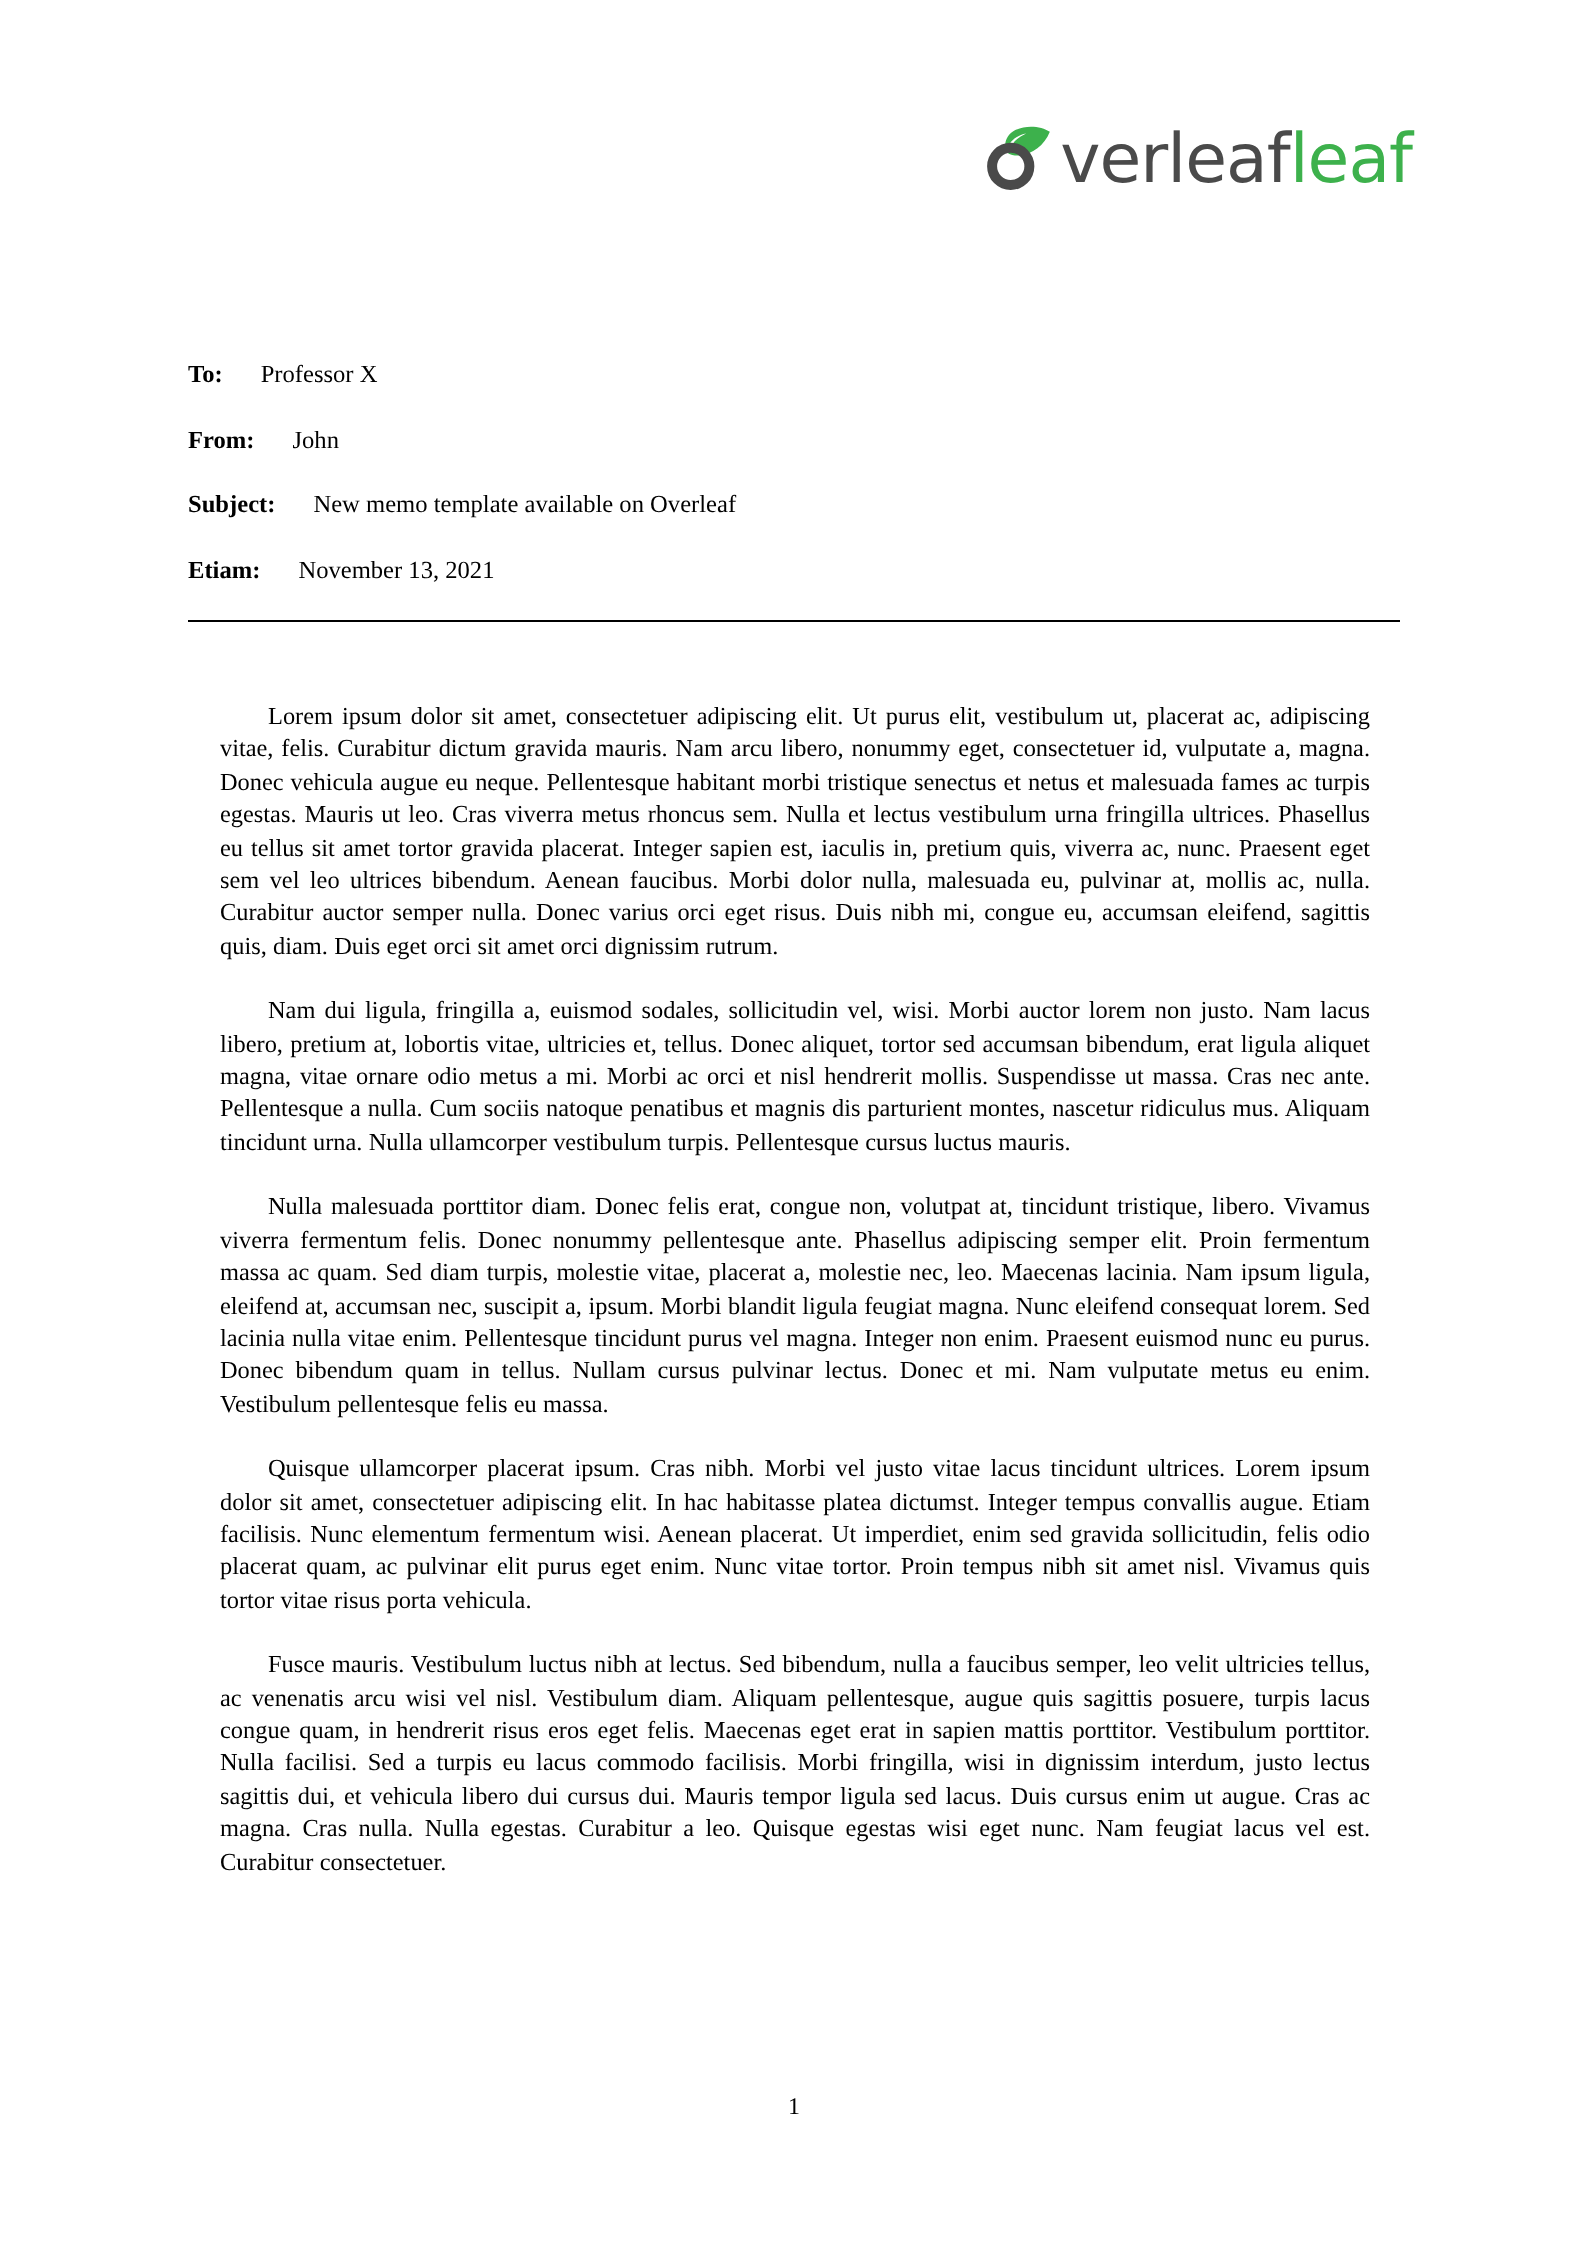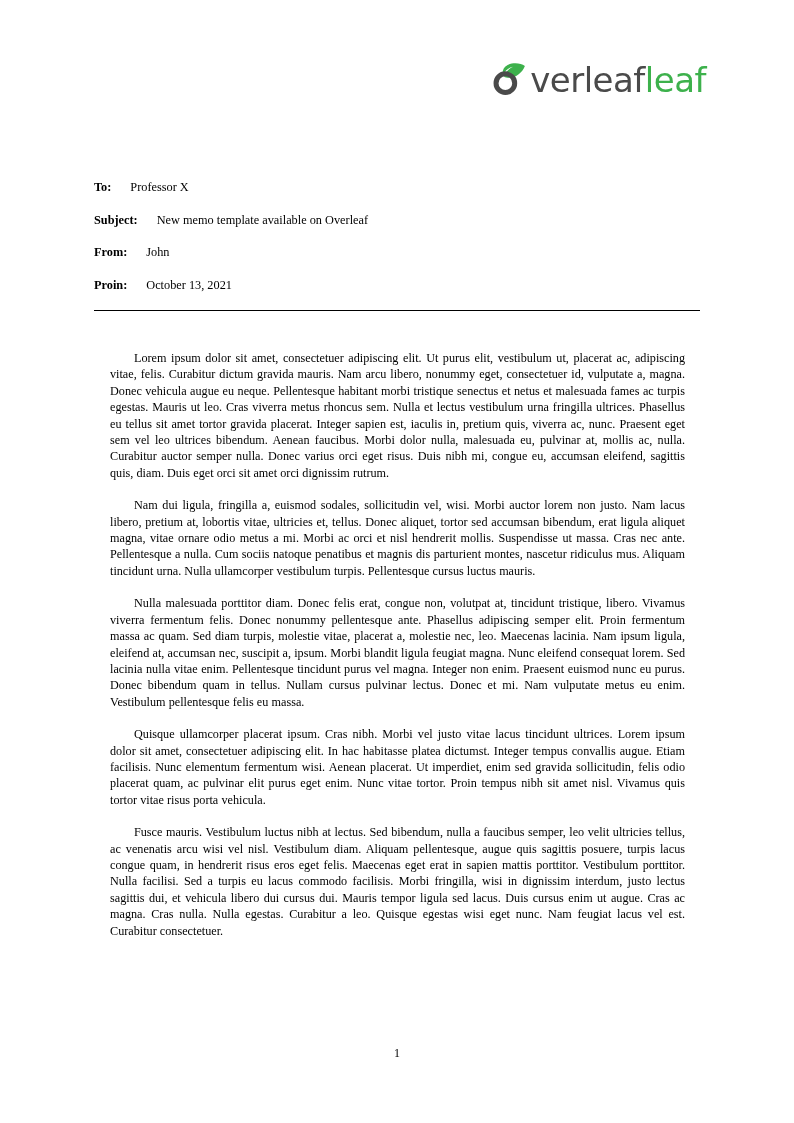--- a/index.html
+++ b/index.html
@@ -123,30 +123,30 @@
       <span class="dark">verleaf</span><span class="green">leaf</span>
     </span>
   </div>
 
   <div class="fields">
     <div class="field-row">
       <span class="field-label">To:</span>
       <span class="field-value">Professor X</span>
     </div>
     <div class="field-row">
+      <span class="field-label">From:</span>
+      <span class="field-value">John</span>
+    </div>
+    <div class="field-row">
       <span class="field-label">Subject:</span>
       <span class="field-value">New memo template available on Overleaf</span>
     </div>
     <div class="field-row">
-      <span class="field-label">From:</span>
-      <span class="field-value">John</span>
-    </div>
-    <div class="field-row">
-      <span class="field-label">Proin:</span>
-      <span class="field-value">October 13, 2021</span>
+      <span class="field-label">Etiam:</span>
+      <span class="field-value">November 13, 2021</span>
     </div>
   </div>
 
   <div class="rule"></div>
 
   <div class="body-text">
     <p>Lorem ipsum dolor sit amet, consectetuer adipiscing elit. Ut purus elit, vestibulum ut, placerat ac, adipiscing vitae, felis. Curabitur dictum gravida mauris. Nam arcu libero, nonummy eget, consectetuer id, vulputate a, magna. Donec vehicula augue eu neque. Pellentesque habitant morbi tristique senectus et netus et malesuada fames ac turpis egestas. Mauris ut leo. Cras viverra metus rhoncus sem. Nulla et lectus vestibulum urna fringilla ultrices. Phasellus eu tellus sit amet tortor gravida placerat. Integer sapien est, iaculis in, pretium quis, viverra ac, nunc. Praesent eget sem vel leo ultrices bibendum. Aenean faucibus. Morbi dolor nulla, malesuada eu, pulvinar at, mollis ac, nulla. Curabitur auctor semper nulla. Donec varius orci eget risus. Duis nibh mi, congue eu, accumsan eleifend, sagittis quis, diam. Duis eget orci sit amet orci dignissim rutrum.</p>
     <p>Nam dui ligula, fringilla a, euismod sodales, sollicitudin vel, wisi. Morbi auctor lorem non justo. Nam lacus libero, pretium at, lobortis vitae, ultricies et, tellus. Donec aliquet, tortor sed accumsan bibendum, erat ligula aliquet magna, vitae ornare odio metus a mi. Morbi ac orci et nisl hendrerit mollis. Suspendisse ut massa. Cras nec ante. Pellentesque a nulla. Cum sociis natoque penatibus et magnis dis parturient montes, nascetur ridiculus mus. Aliquam tincidunt urna. Nulla ullamcorper vestibulum turpis. Pellentesque cursus luctus mauris.</p>
     <p>Nulla malesuada porttitor diam. Donec felis erat, congue non, volutpat at, tincidunt tristique, libero. Vivamus viverra fermentum felis. Donec nonummy pellentesque ante. Phasellus adipiscing semper elit. Proin fermentum massa ac quam. Sed diam turpis, molestie vitae, placerat a, molestie nec, leo. Maecenas lacinia. Nam ipsum ligula, eleifend at, accumsan nec, suscipit a, ipsum. Morbi blandit ligula feugiat magna. Nunc eleifend consequat lorem. Sed lacinia nulla vitae enim. Pellentesque tincidunt purus vel magna. Integer non enim. Praesent euismod nunc eu purus. Donec bibendum quam in tellus. Nullam cursus pulvinar lectus. Donec et mi. Nam vulputate metus eu enim. Vestibulum pellentesque felis eu massa.</p>
     <p>Quisque ullamcorper placerat ipsum. Cras nibh. Morbi vel justo vitae lacus tincidunt ultrices. Lorem ipsum dolor sit amet, consectetuer adipiscing elit. In hac habitasse platea dictumst. Integer tempus convallis augue. Etiam facilisis. Nunc elementum fermentum wisi. Aenean placerat. Ut imperdiet, enim sed gravida sollicitudin, felis odio placerat quam, ac pulvinar elit purus eget enim. Nunc vitae tortor. Proin tempus nibh sit amet nisl. Vivamus quis tortor vitae risus porta vehicula.</p>

